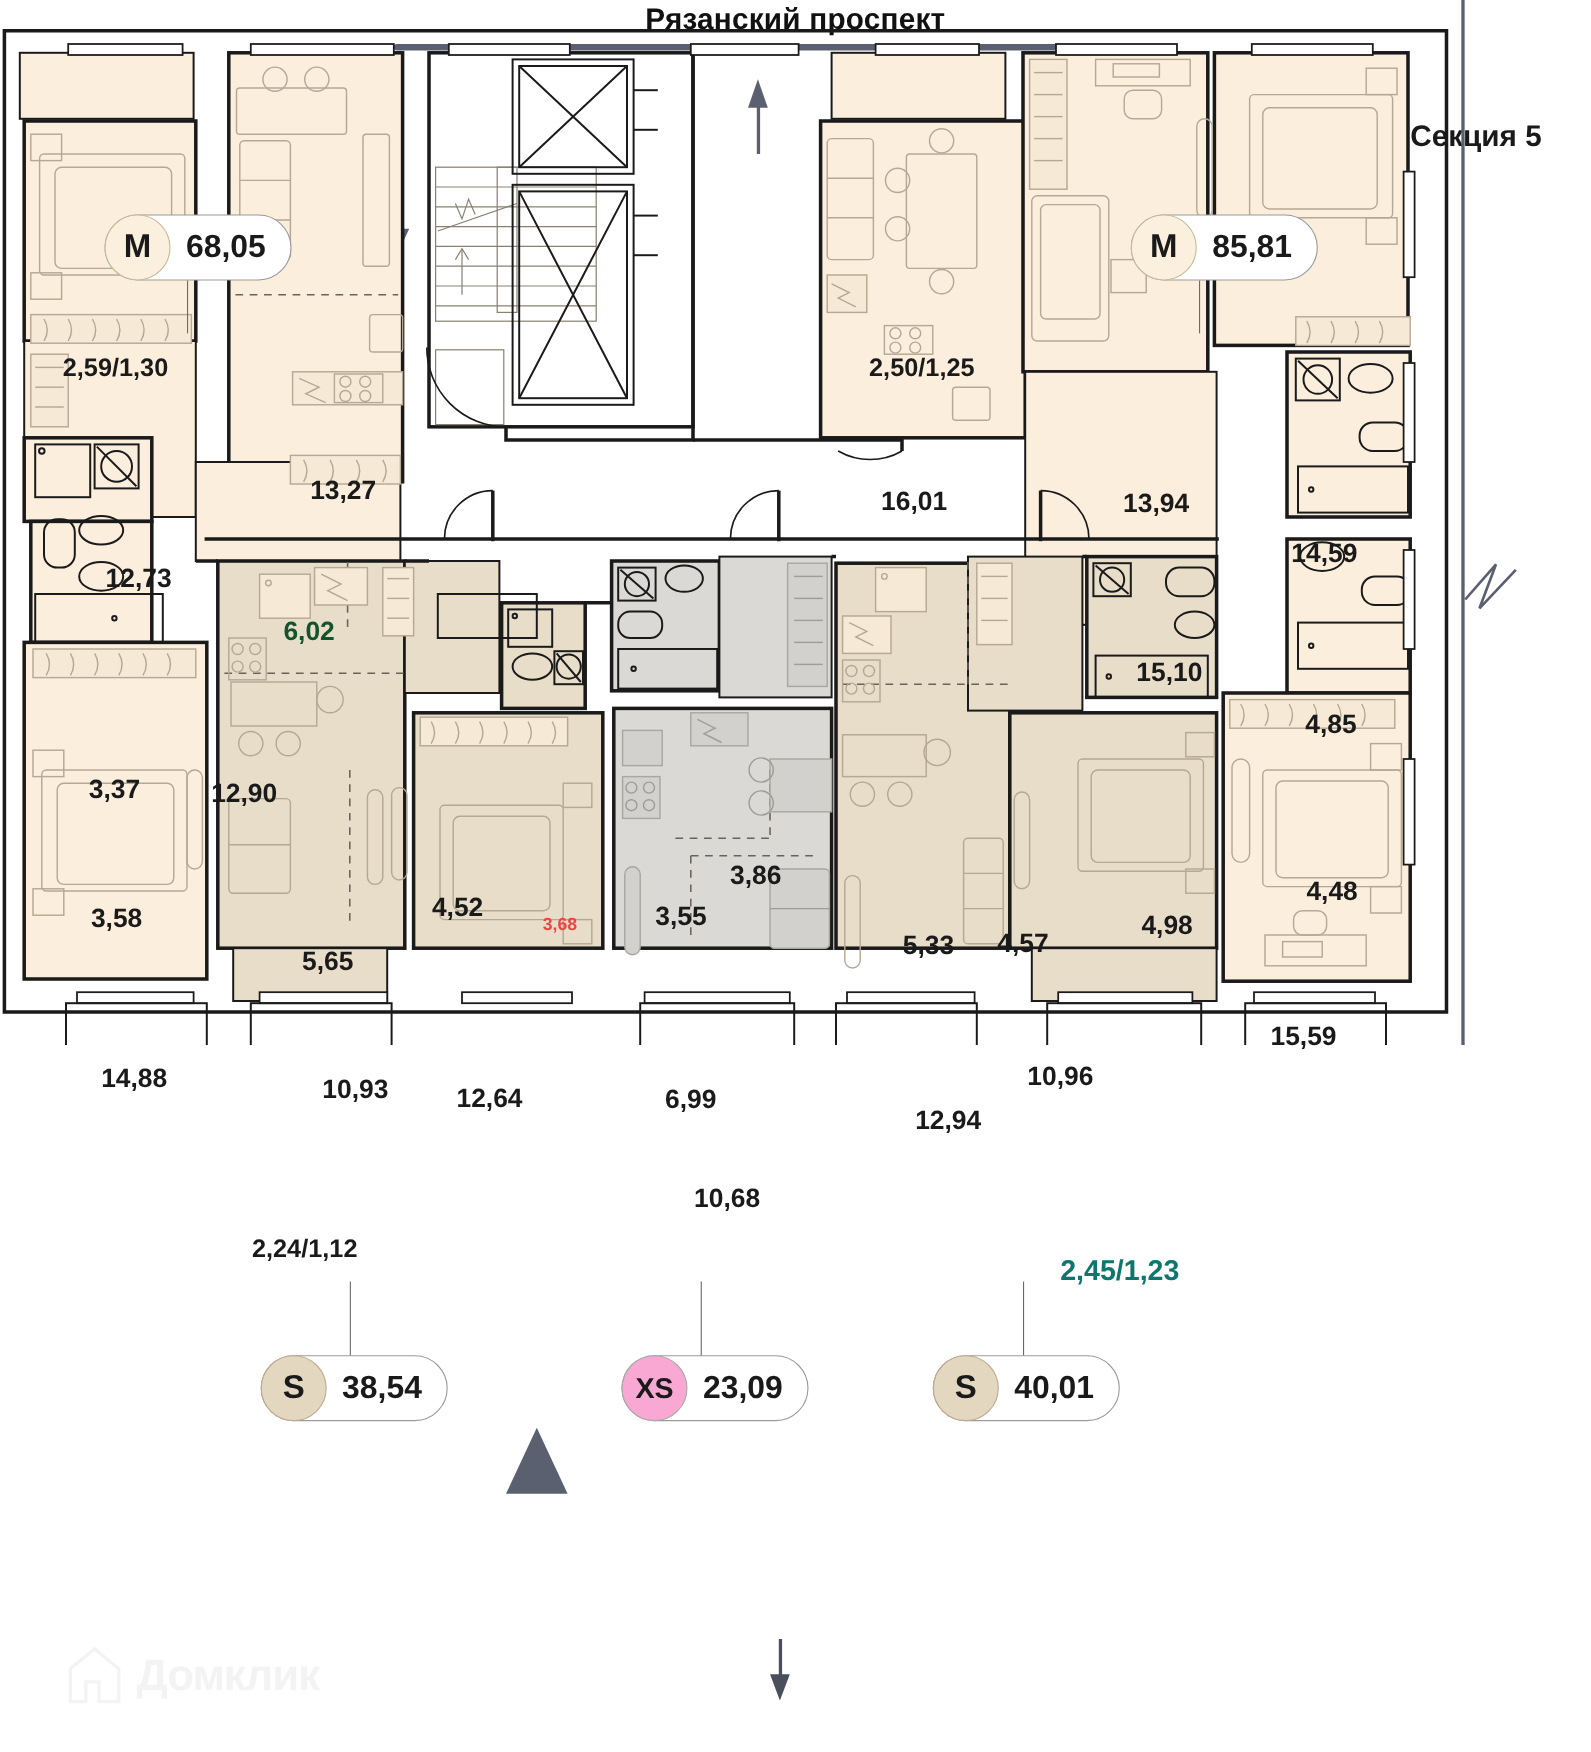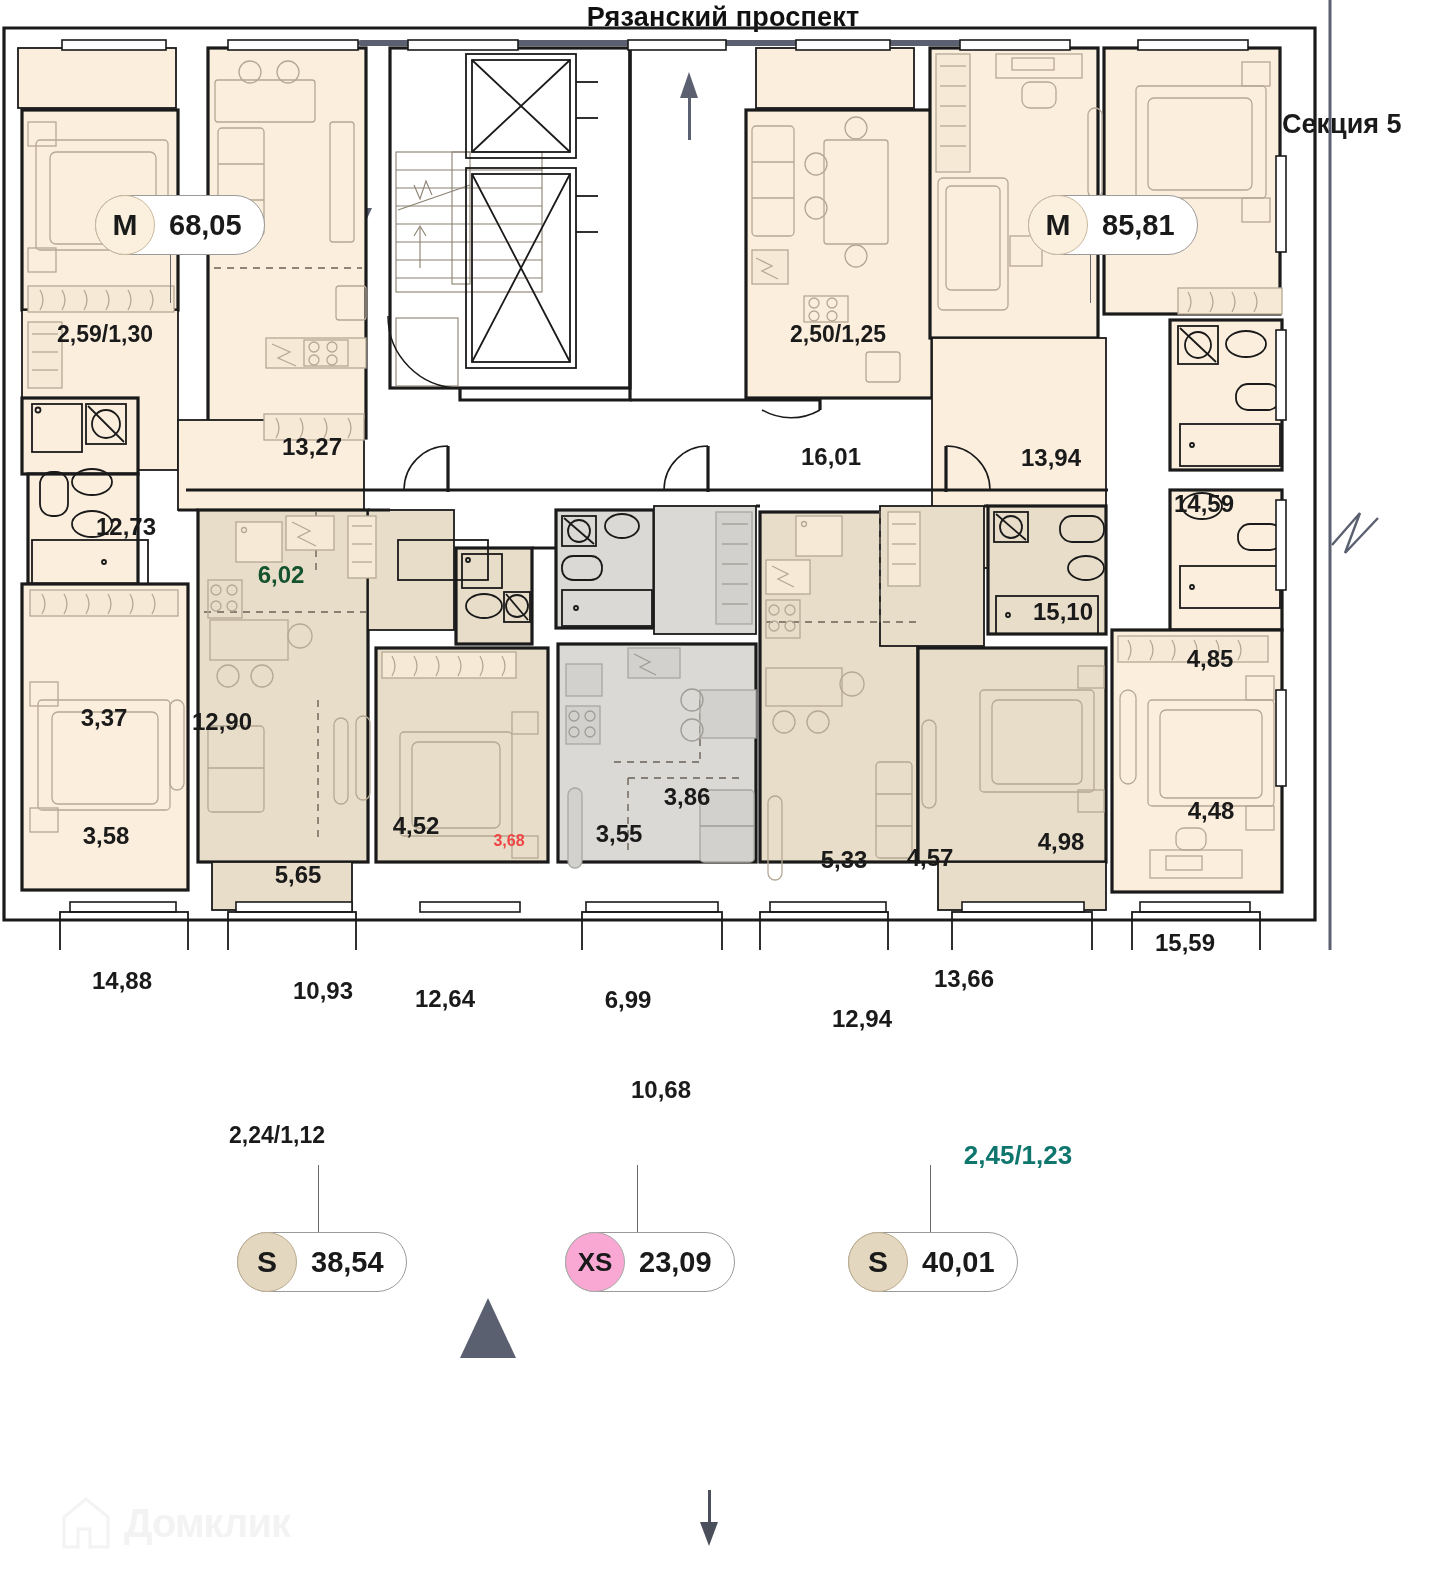--- a/index.html
+++ b/index.html
@@ -556,21 +556,21 @@
     <div class="abs" style="left: 1051px; top: 458px; transform: translate(-50%, -50%); font-size: 24px; font-weight: bold; white-space: nowrap; color: rgb(26, 26, 26);">13,94</div>
     <div class="abs" style="left: 1063px; top: 612px; transform: translate(-50%, -50%); font-size: 24px; font-weight: bold; white-space: nowrap; color: rgb(26, 26, 26);">15,10</div>
     <div class="abs" style="left: 1204px; top: 504px; transform: translate(-50%, -50%); font-size: 24px; font-weight: bold; white-space: nowrap; color: rgb(26, 26, 26);">14,59</div>
     <div class="abs" style="left: 1210px; top: 659px; transform: translate(-50%, -50%); font-size: 24px; font-weight: bold; white-space: nowrap; color: rgb(26, 26, 26);">4,85</div>
     <div class="abs" style="left: 1211px; top: 811px; transform: translate(-50%, -50%); font-size: 24px; font-weight: bold; white-space: nowrap; color: rgb(26, 26, 26);">4,48</div>
     <div class="abs" style="left: 1185px; top: 943px; transform: translate(-50%, -50%); font-size: 24px; font-weight: bold; white-space: nowrap; color: rgb(26, 26, 26);">15,59</div>
     <div class="abs" style="left: 844px; top: 860px; transform: translate(-50%, -50%); font-size: 24px; font-weight: bold; white-space: nowrap; color: rgb(26, 26, 26);">5,33</div>
     <div class="abs" style="left: 930px; top: 858px; transform: translate(-50%, -50%); font-size: 24px; font-weight: bold; white-space: nowrap; color: rgb(26, 26, 26);">4,57</div>
     <div class="abs" style="left: 1033px; top: 842px; transform: translate(-50%, -50%); font-size: 24px; font-weight: bold; white-space: nowrap; color: rgb(26, 26, 26); margin-left: 28px;">4,98</div>
     <div class="abs" style="left: 862px; top: 1019px; transform: translate(-50%, -50%); font-size: 24px; font-weight: bold; white-space: nowrap; color: rgb(26, 26, 26);">12,94</div>
-    <div class="abs" style="left: 964px; top: 979px; transform: translate(-50%, -50%); font-size: 24px; font-weight: bold; white-space: nowrap; color: rgb(26, 26, 26);">13,66</div>
+    <div class="abs" style="left: 964px; top: 979px; transform: translate(-50%, -50%); font-size: 24px; font-weight: bold; white-space: nowrap; color: rgb(26, 26, 26);">10,96</div>
     <div class="abs" style="left: 1018px; top: 1135px; transform: translate(-50%, -50%); font-size: 26px; font-weight: bold; white-space: nowrap; color: #0f766e; margin-top: 20px;">2,45/1,23</div>
   </div>
 
 <div id="badge-layer">
     <div class="leader" style="left: 170px; top: 255px; height: 48px;"></div>
     <div class="badge" style="left: 95px; top: 195px;">
       <div class="code m">M</div>
       <div class="area">68,05</div>
     </div>
     <div class="leader" style="left: 1090px; top: 255px; height: 48px;"></div>

